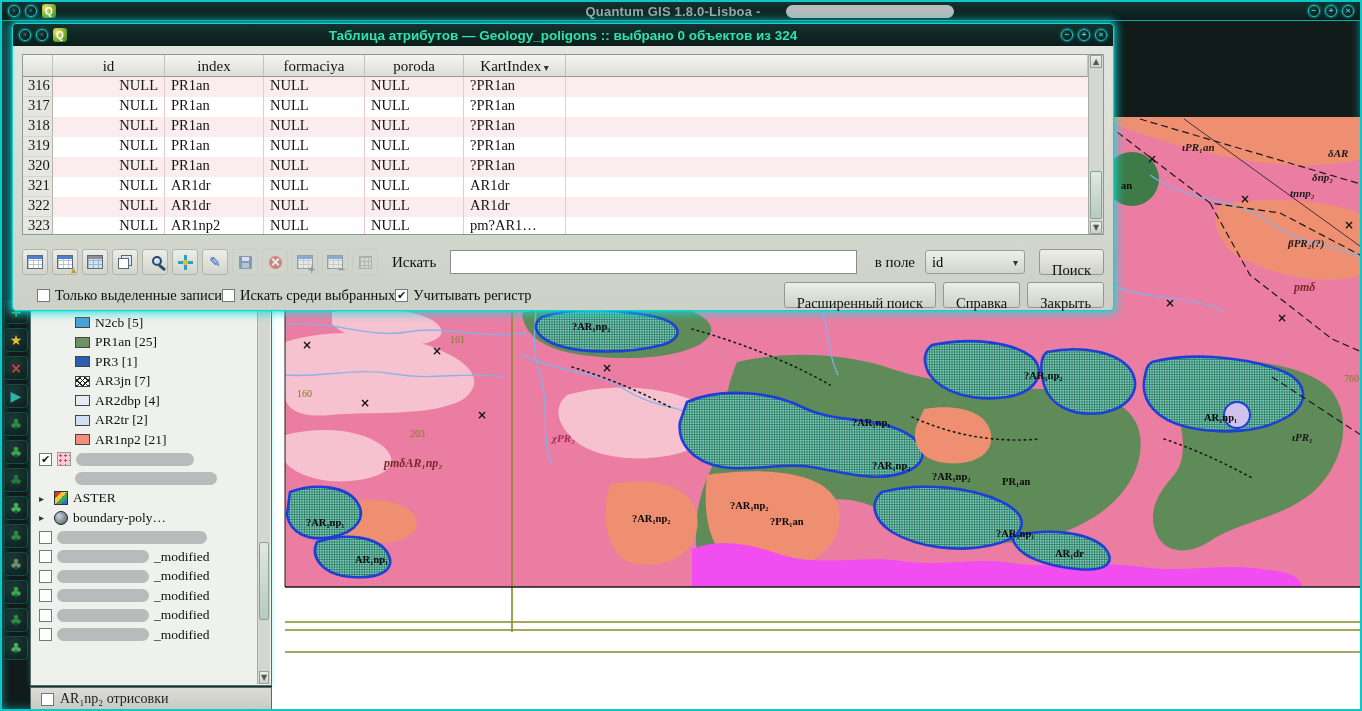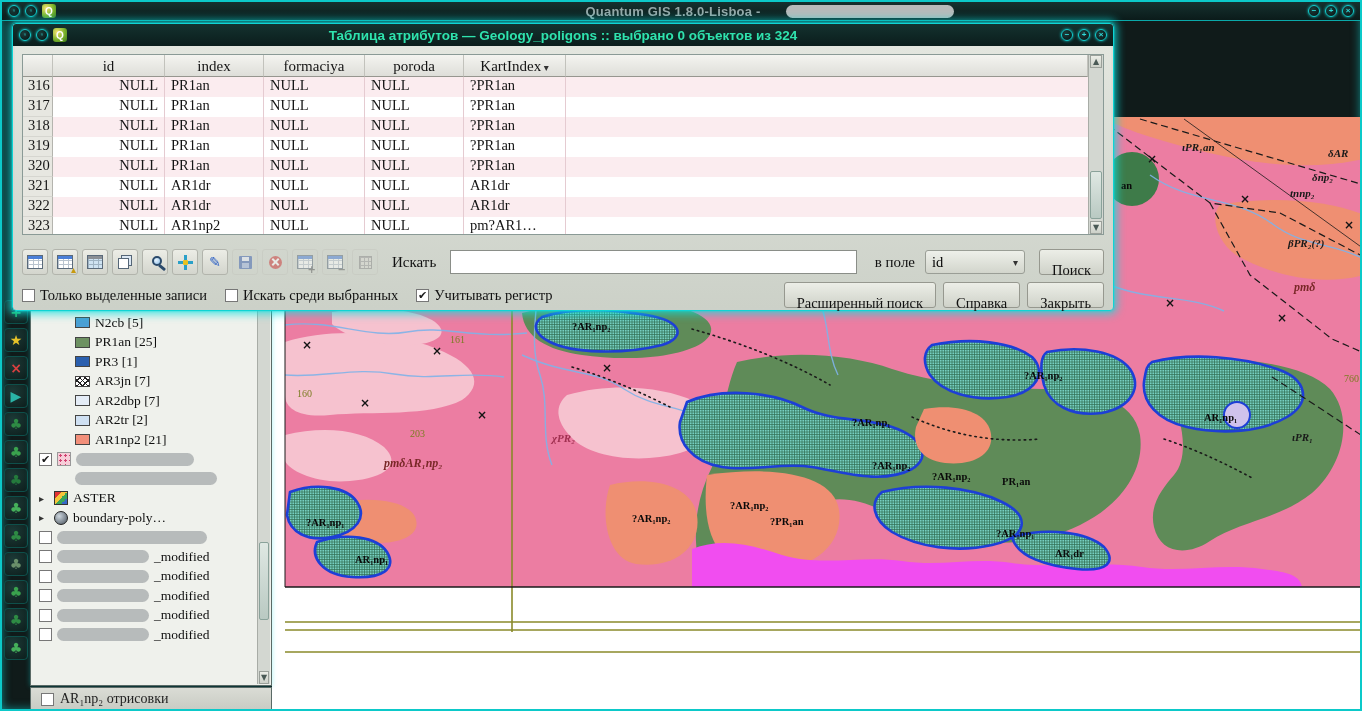--- a/index.html
+++ b/index.html
@@ -453,21 +453,21 @@
         <label id="search-label">Искать</label>
         <input id="search-input" type="text" value="" style="">
         <label id="infield-label">в поле</label>
         <div id="field-select">
           <span>id</span>
           <span style="font-size:10px;color:#333;">▾</span>
         </div>
         <button class="btn">Поиск</button>
       </div>
       <div id="dlg-options">
-        <span id="opt-list" style="display:flex;gap:18px;">
+        <span id="opt-list" style="display:flex;margin-left:15px;">
             <div class="opt">
               <span class="cb"></span>
               <span class="opt-label">Только выделенные записи</span>
             </div>
             <div class="opt">
               <span class="cb"></span>
               <span class="opt-label">Искать среди выбранных</span>
             </div>
             <div class="opt">
               <span class="cb checked"></span>
@@ -539,21 +539,21 @@
         <div class="layer-row ind">
           <span class="sw" style="background: rgb(42, 95, 174);"></span>
           <span class="l-label">PR3 [1]</span>
         </div>
         <div class="layer-row ind">
           <span class="sw sw-hatch"></span>
           <span class="l-label">AR3jn [7]</span>
         </div>
         <div class="layer-row ind">
           <span class="sw" style="background: rgb(228, 236, 246);"></span>
-          <span class="l-label">AR2dbp [7]</span>
+          <span class="l-label">AR2dbp [4]</span>
         </div>
         <div class="layer-row ind">
           <span class="sw" style="background: rgb(207, 224, 242);"></span>
           <span class="l-label">AR2tr [2]</span>
         </div>
         <div class="layer-row ind">
           <span class="sw" style="background: rgb(242, 143, 122);"></span>
           <span class="l-label">AR1np2 [21]</span>
         </div>
         <div class="layer-row">

